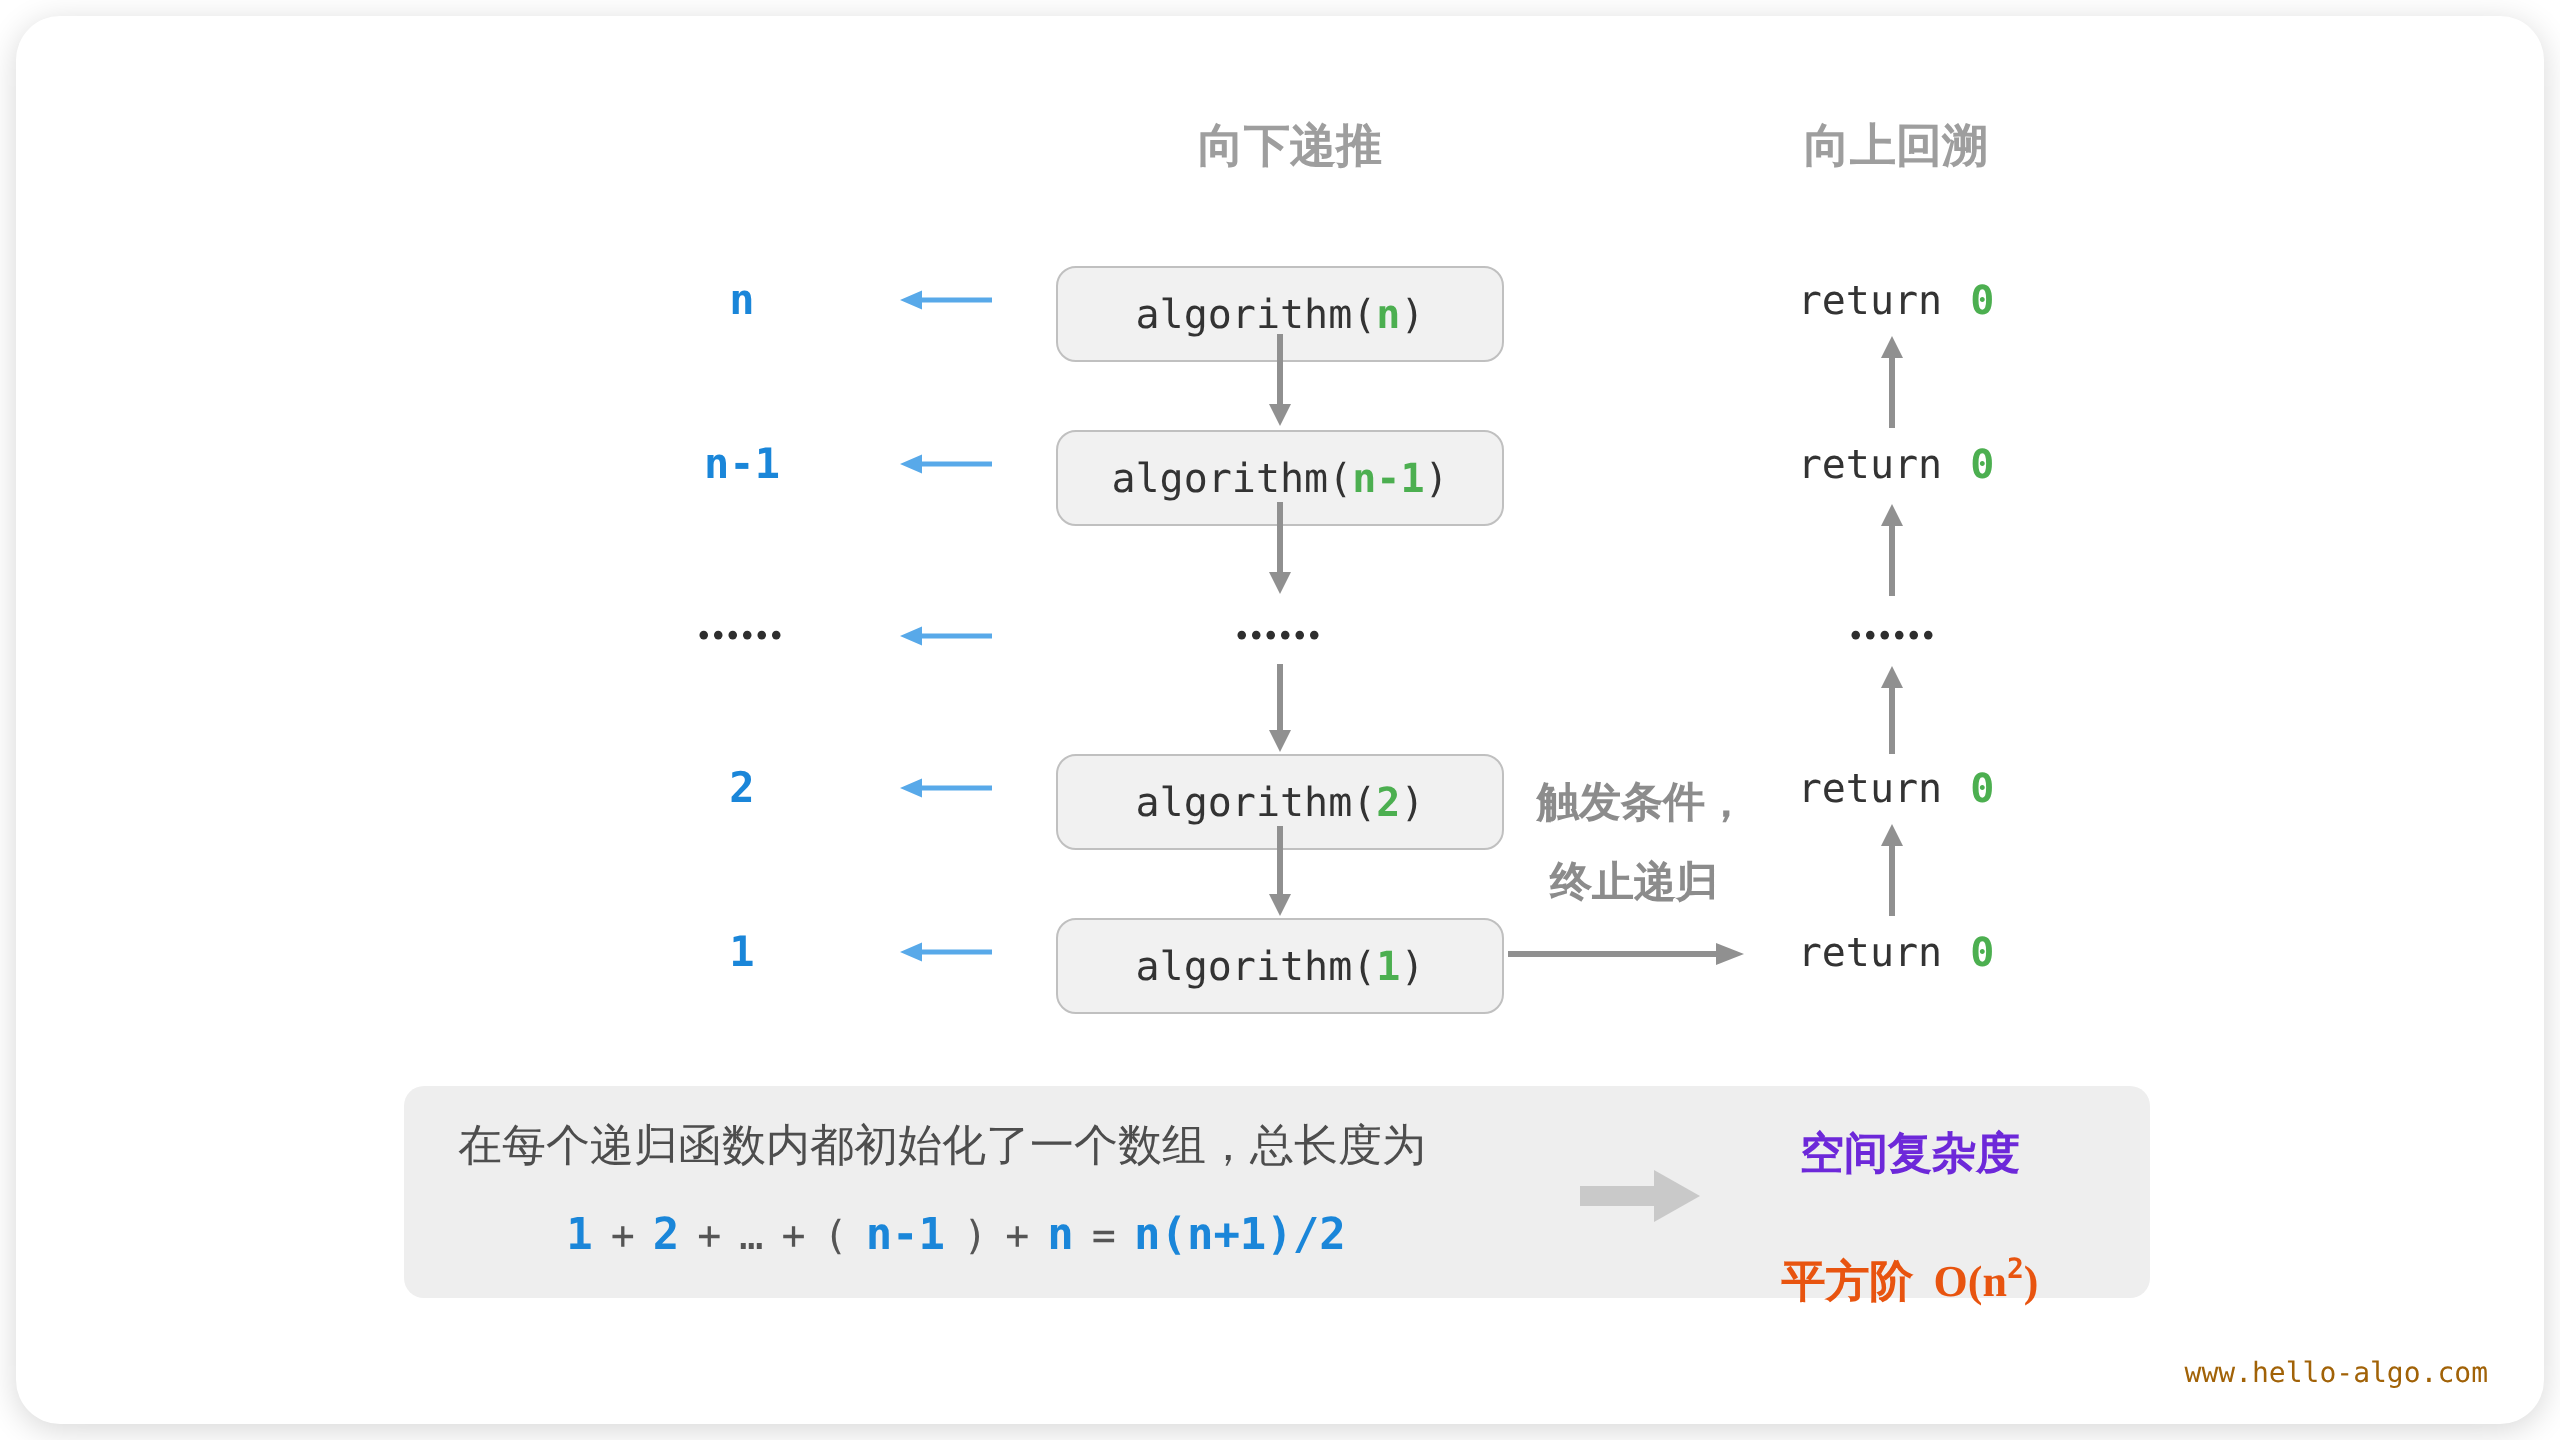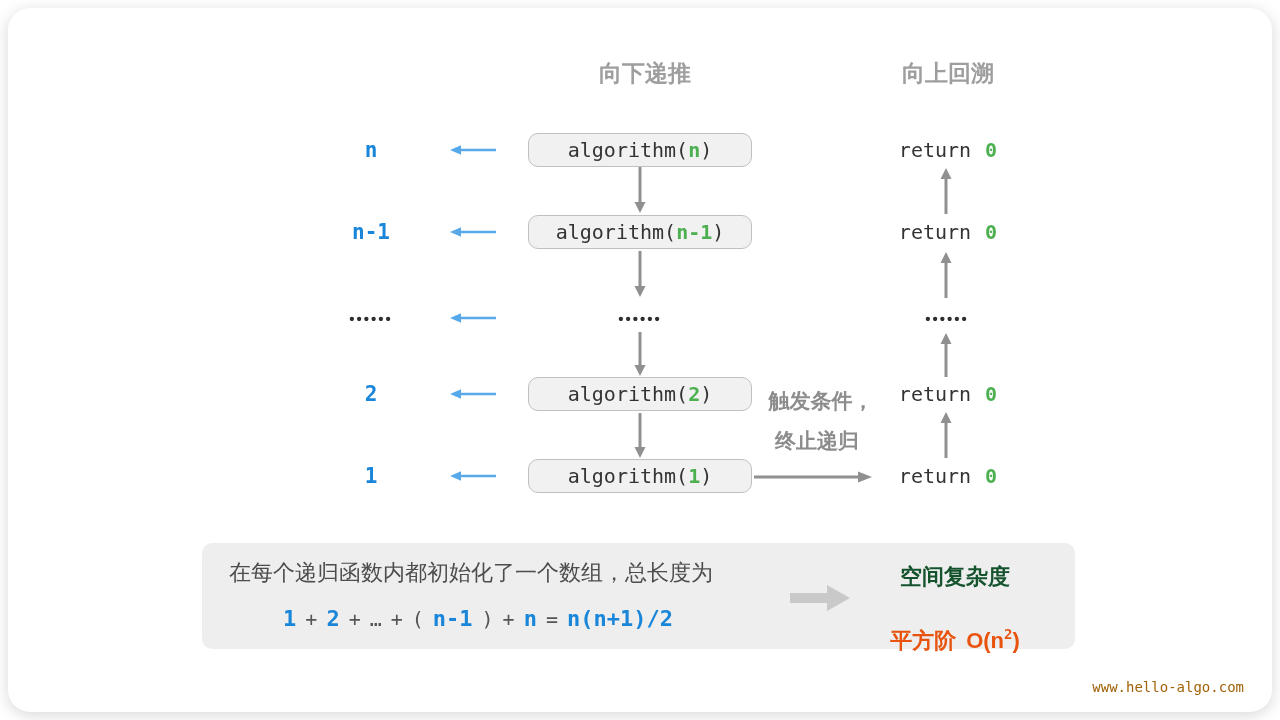--- a/index.html
+++ b/index.html
@@ -22,21 +22,21 @@
 
   .hdr-dark { font-weight:bold; font-size:23px; color:#3a3a3a; display:flex; gap:9px; align-items:baseline; }
   .hdr-code { font-family:"DejaVu Sans Mono", monospace; font-weight:bold; font-size:22px; color:#1a86d9; }
   .hdr-gray { font-weight:bold; font-size:23px; color:#9e9e9e; }
 
   .len-label {
     font-family:"DejaVu Sans Mono", monospace;
     font-weight:bold; font-size:21px; color:#1a86d9;
   }
   .code-box {
-    position:absolute; left:528px; width:224px; height:34px;
+    position:absolute; left:528px; width:224px; height:48px;
     background:#f1f1f1; border:1.5px solid #c0c0c0; border-radius:10px;
     box-sizing:border-box;
     display:flex; align-items:center; justify-content:center;
     font-family:"DejaVu Sans Mono", monospace; font-size:20px; color:#333333;
   }
   .arg { color:#4caf50; font-weight:bold; }
   .ret {
     font-family:"DejaVu Sans Mono", monospace; font-size:20px; color:#333333;
     display:flex; gap:14px; align-items:baseline;
   }
@@ -49,23 +49,23 @@
   .summary-box {
     position:absolute; left:202px; top:543px; width:873px; height:106px;
     background:#eeeeee; border-radius:10px;
   }
   .desc { font-size:22px; color:#4d4d4d; }
   .formula {
     display:flex; gap:9px; align-items:baseline;
     font-family:"DejaVu Sans Mono", monospace; font-size:20px; color:#555555;
   }
   .formula .b { color:#1a86d9; font-weight:bold; font-size:22px; }
-  .cx-title { font-weight:bold; font-size:22px; color:#14532d; }
+  .cx-title { font-weight:bold; font-size:22px; color:#6d28d9; }
   .cx-line { font-weight:bold; font-size:22px; color:#e8540f; display:flex; gap:10px; align-items:baseline; }
-  .cx-mono { font-family:Liberation Sans, sans-serif; font-weight:bold; }
+  .cx-mono { font-family:Liberation Serif, serif; font-weight:bold; }
   .cx-sup { font-size:14px; position:relative; top:-9px; font-family:"DejaVu Sans Mono", monospace; }
 
   .watermark {
     position:absolute; right:36px; top:679px;
     font-family:"DejaVu Sans Mono", monospace; font-size:14px; color:#a16207;
   }
   svg { display:block; }
 </style>
 </head>
 <body>

